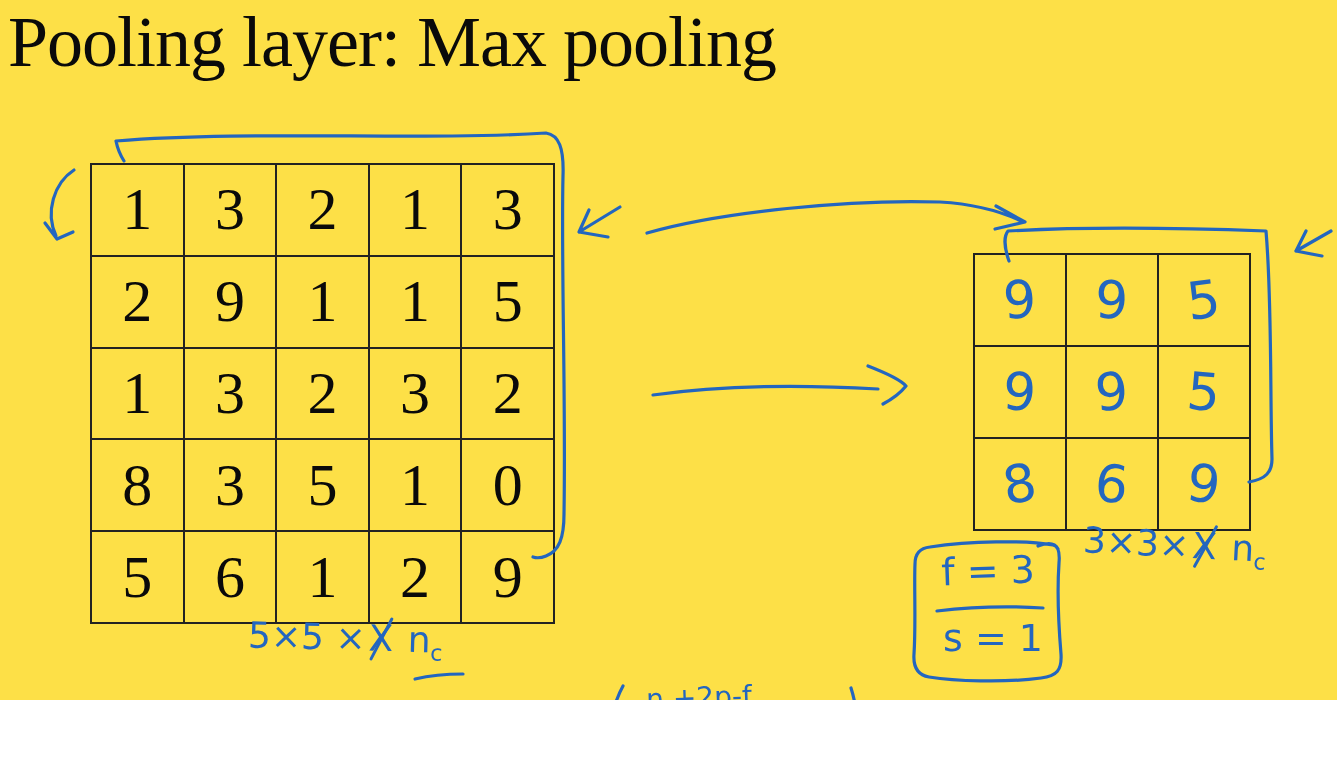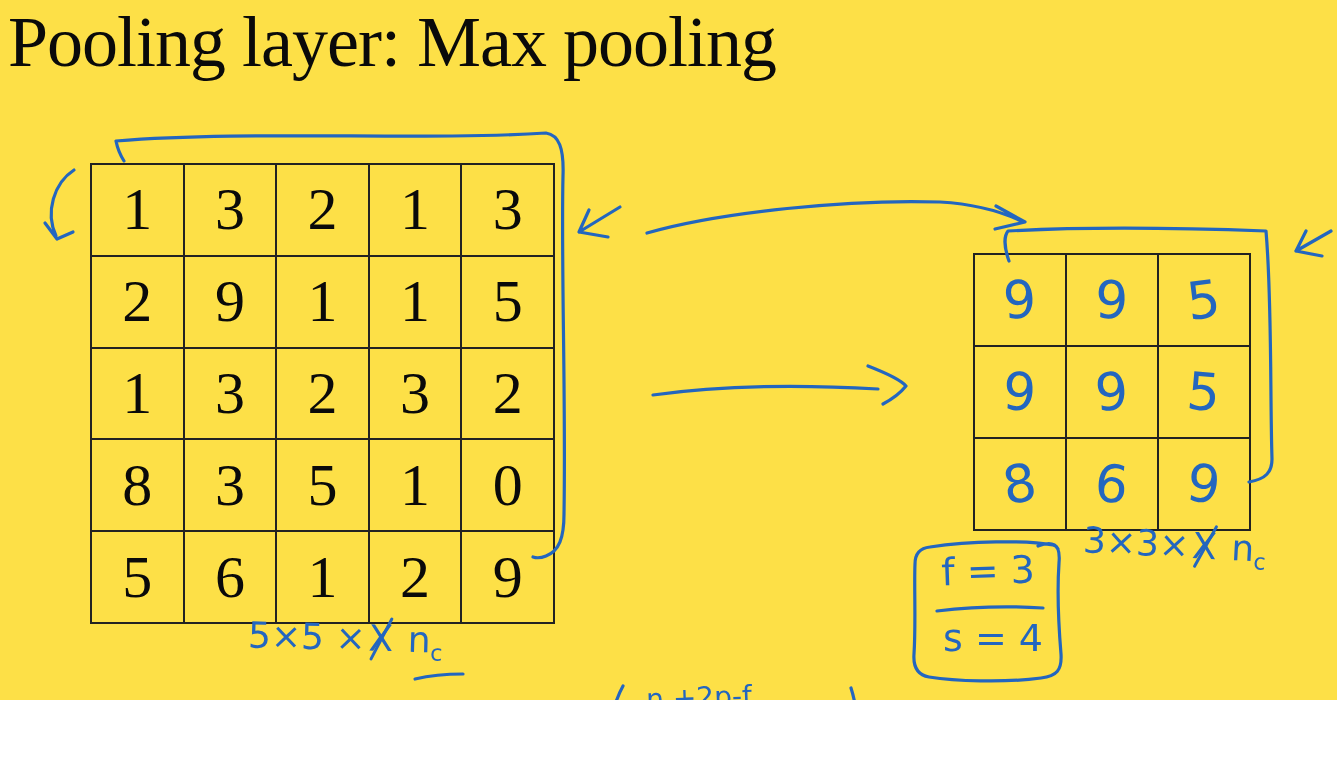--- a/index.html
+++ b/index.html
@@ -132,21 +132,21 @@
     <span>5×5 ×</span><span class="crossed">X</span>
     <span><span>n</span><sub>c</sub></span>
   </div>
 
   <div class="annot label3">
     <span>3×3×</span><span class="crossed">X</span>
     <span><span>n</span><sub>c</sub></span>
   </div>
 
   <div class="annot fs-f">f = 3</div>
-  <div class="annot fs-s">s = 4</div>
+  <div class="annot fs-s">s = 1</div>
 
   <div class="annot formula-num">n +2p-f</div>
   <div class="annot formula-den">s</div>
   <div class="annot formula-suffix">+1</div>
 
   <div class="small-dot"></div>
 
   <svg class="ink-svg" width="1337" height="771" viewBox="0 0 1337 771">
 
     <path d="M 74,170 C 54,183 45,212 56,236 M 45,223 L 57,239 L 73,232"></path>

